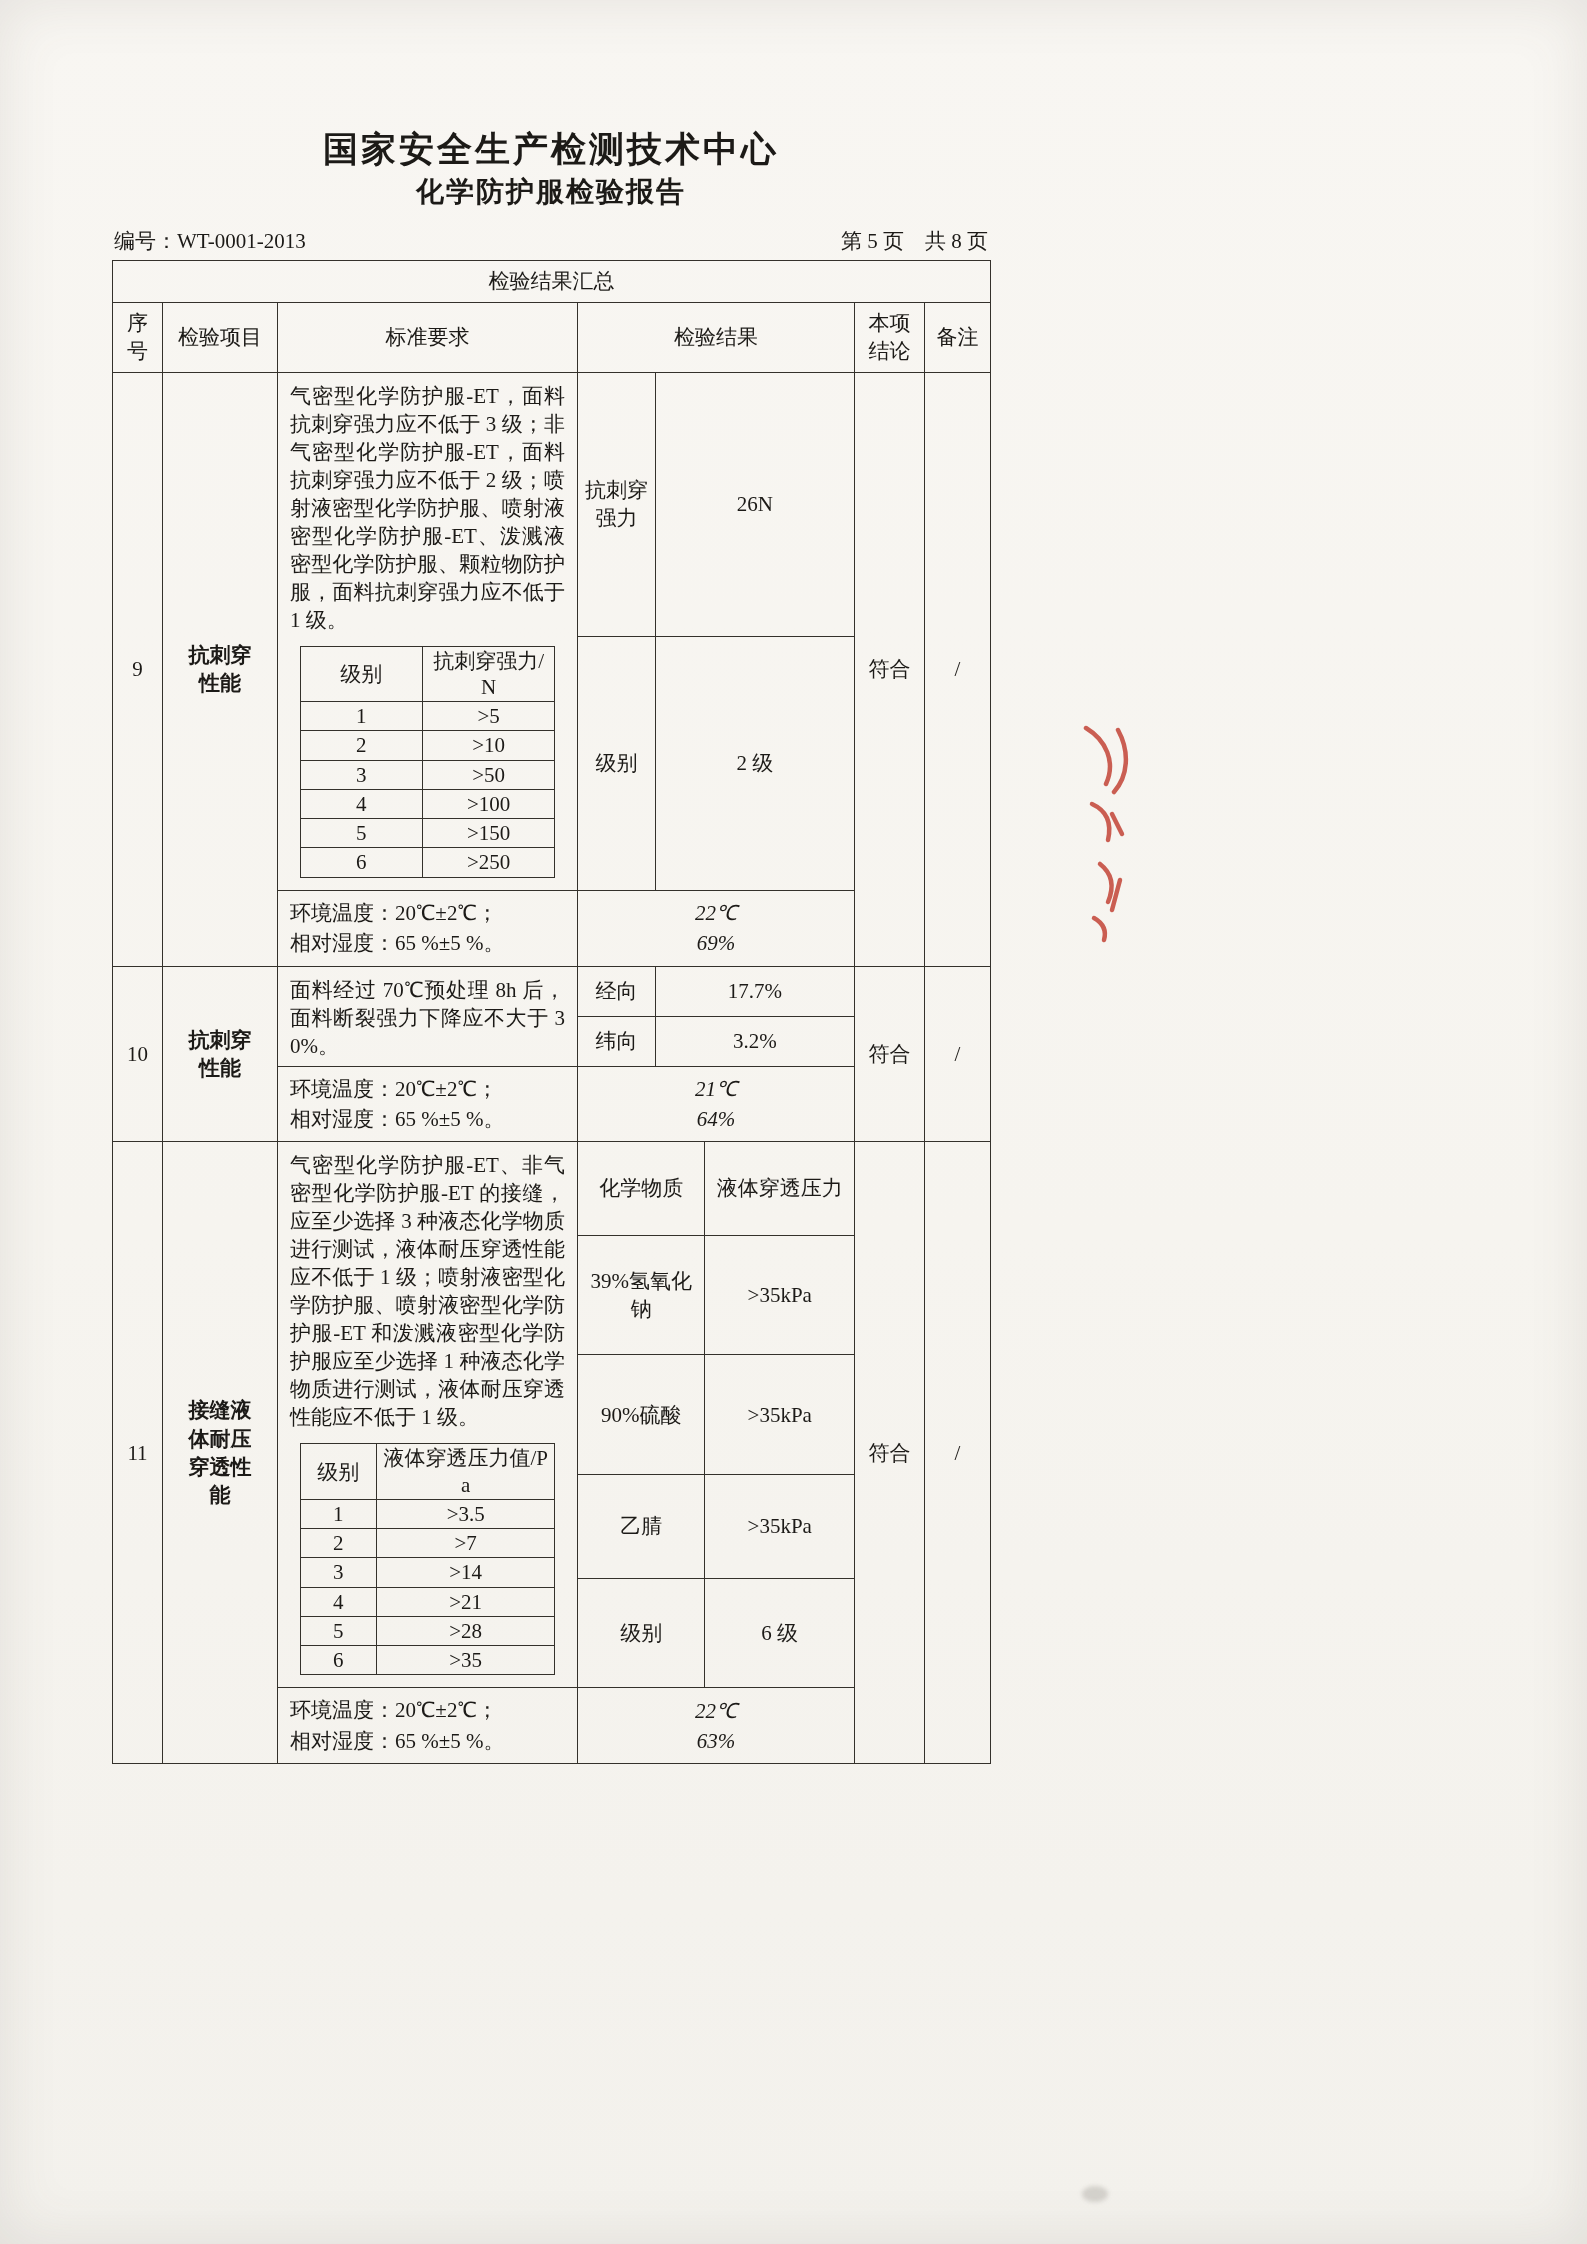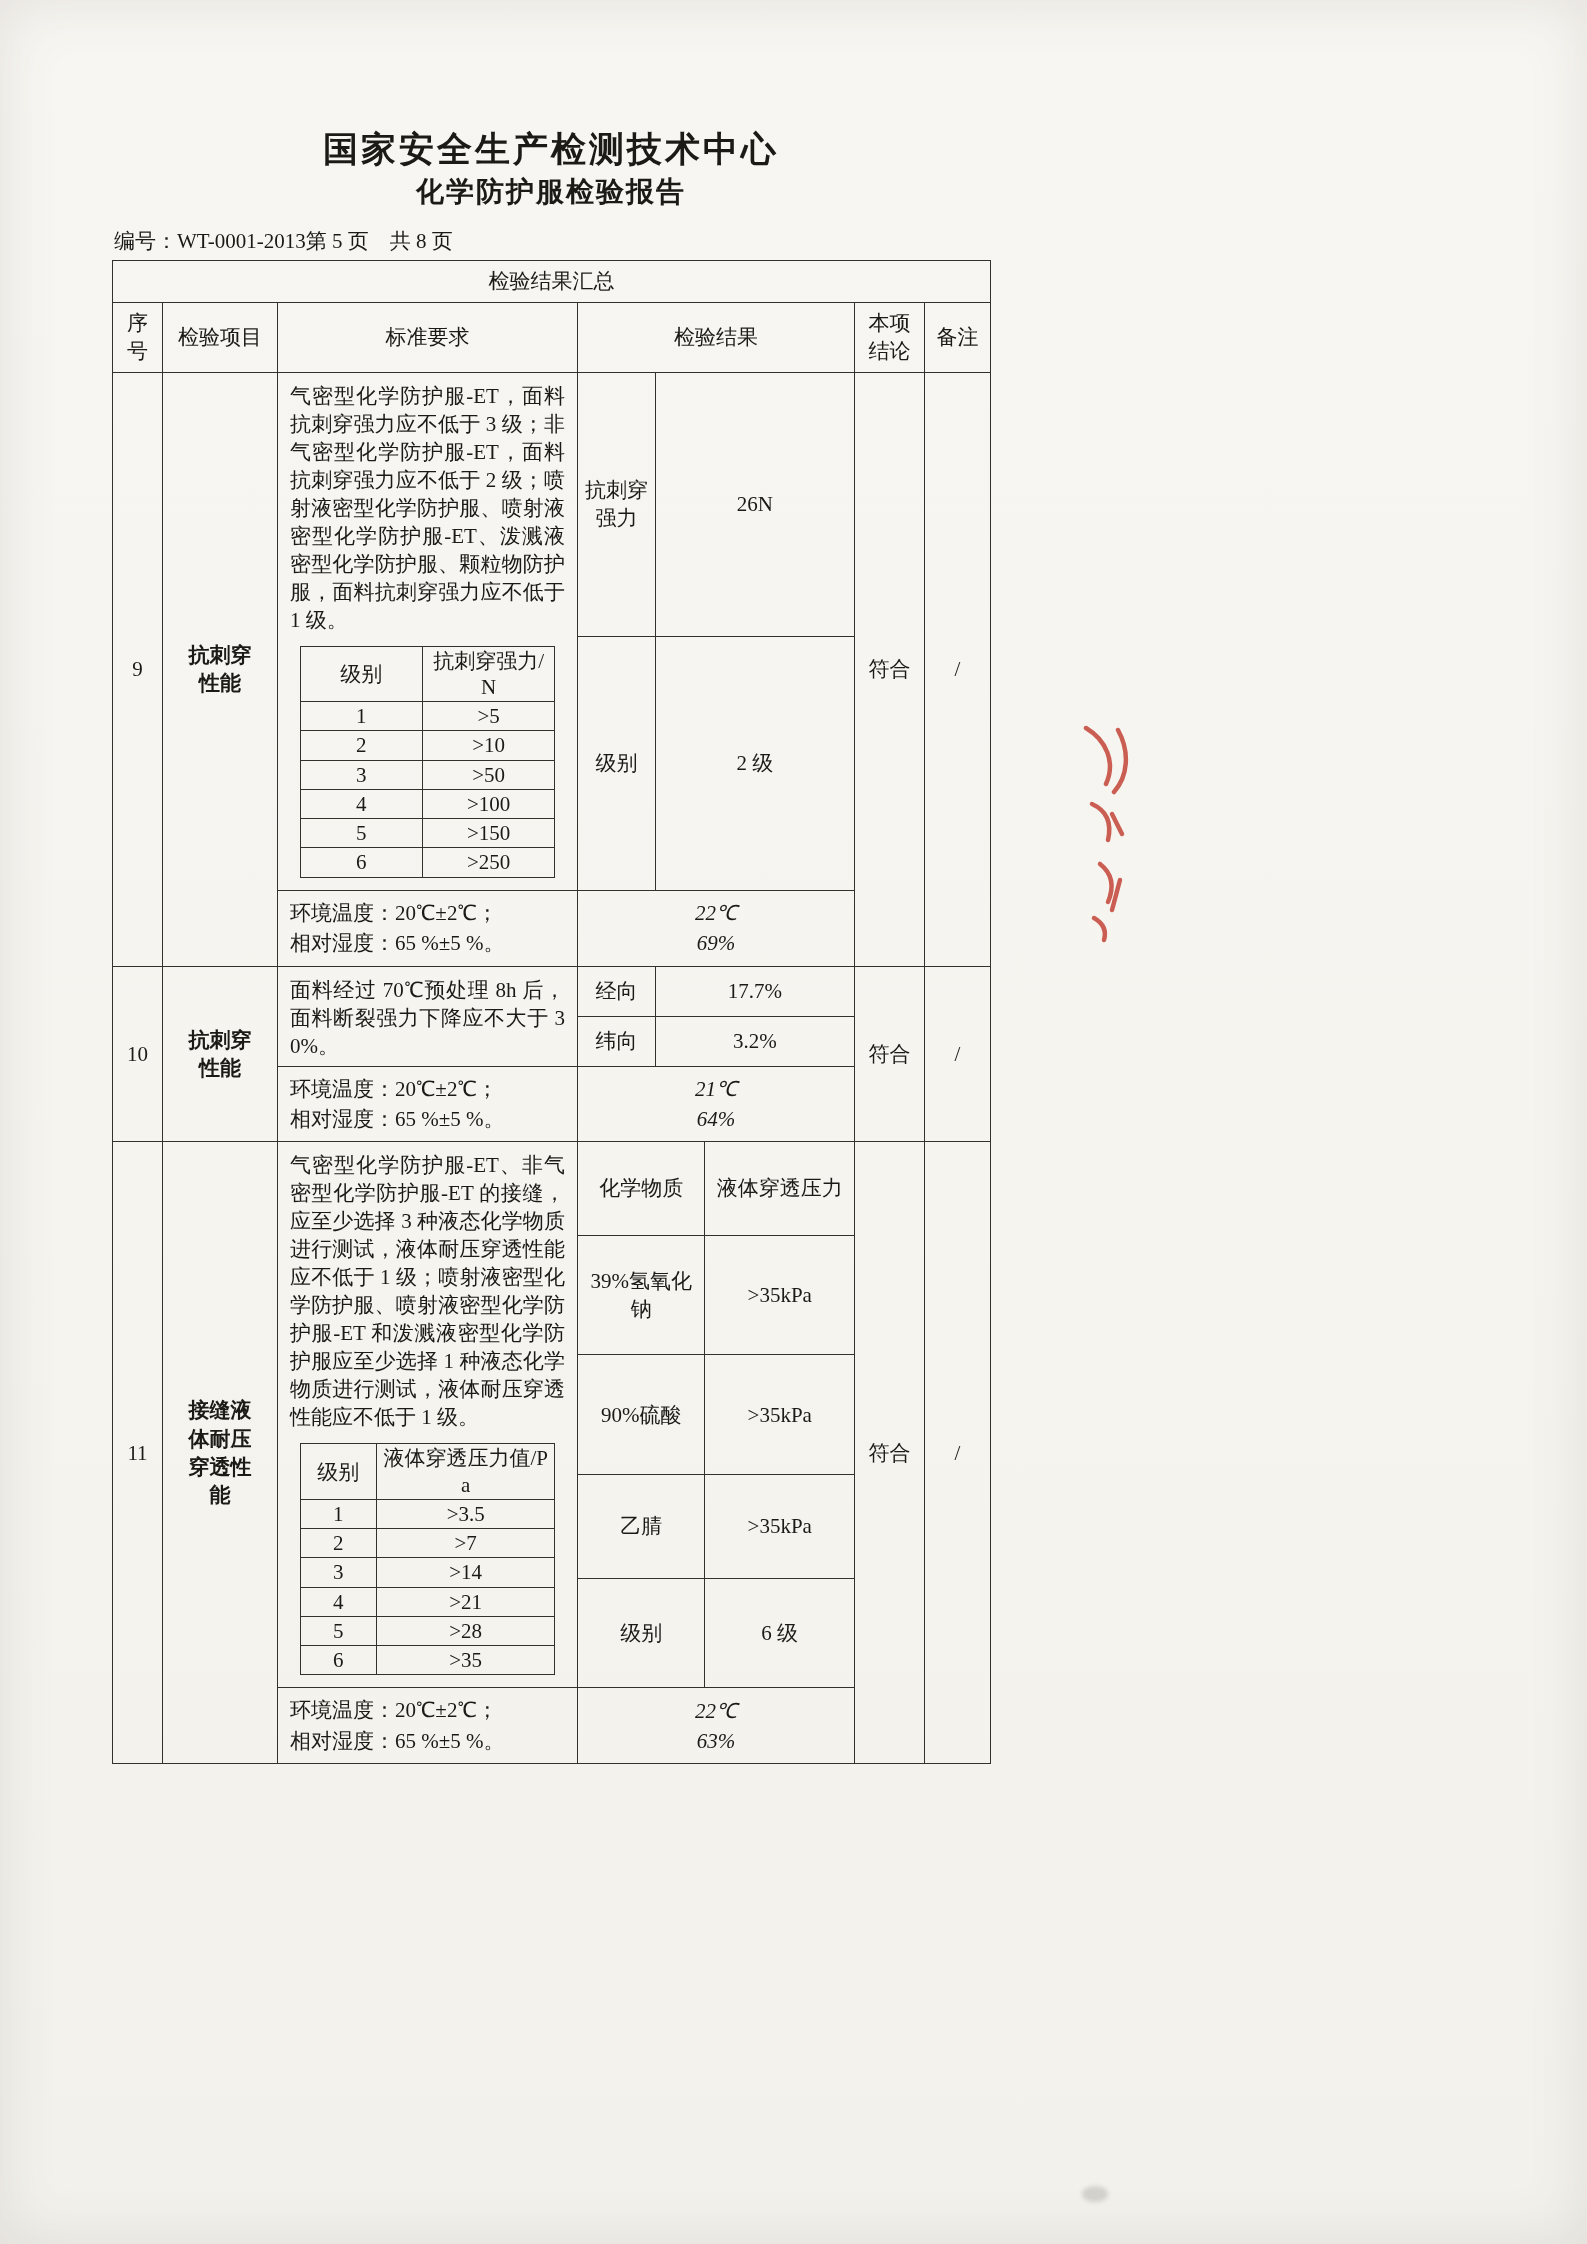--- a/index.html
+++ b/index.html
@@ -9,21 +9,21 @@
     background:linear-gradient(180deg,#f8f6f2 0%, #f6f4ef 55%, #f3f1ec 100%);
     font-family:"Liberation Serif", serif; color:#1c1a17; overflow:hidden;
     box-shadow:inset 0 0 60px rgba(90,80,70,.12);
   }
   .doc { position:absolute; left:112px; top:126px; width:878px; }
   .org-title {
     text-align:center; font-size:35px; font-weight:bold; letter-spacing:3px;
     font-family:"Liberation Sans", sans-serif;
   }
   .report-title { text-align:center; font-size:28px; font-weight:bold; letter-spacing:2px; margin-top:0; }
-  .meta { display:flex; align-items:flex-end; font-size:21px; margin-top:16px; margin-bottom:5px; padding:0 2px; }
+  .meta { display:flex; justify-content:space-between; align-items:flex-end; font-size:21px; margin-top:16px; margin-bottom:5px; padding:0 2px;gap:12px; }
   table.main { border-collapse:collapse; width:878px; table-layout:fixed; font-size:21px;border-radius:29px; }
   table.main > tbody > tr > td {
     border:1.5px solid #34312b; text-align:center; vertical-align:middle;
     padding:6px; line-height:1.35; word-break:break-all;
   }
   table.main > tbody > tr > td.std { text-align:justify; vertical-align:top; padding:9px 12px 6px 12px; }
   table.main > tbody > tr > td.res-host { padding:0; position:relative; }
   table.main > tbody > tr > td.name-cell { padding:20px;font-weight:bold; }
   .std-text { line-height:28px; }
   table.level { border-collapse:collapse; margin:12px auto 6px auto; width:93%; font-size:21px; }

